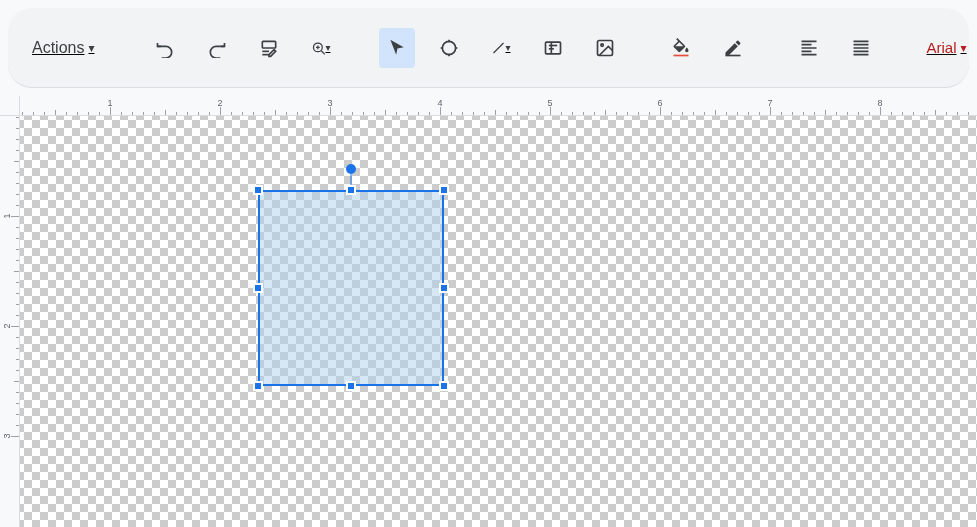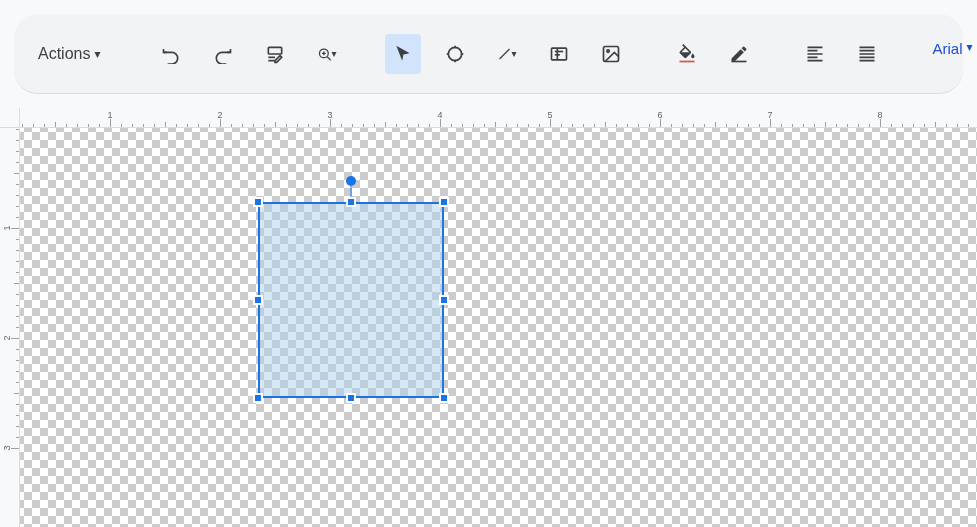--- a/index.html
+++ b/index.html
@@ -8,21 +8,22 @@
     
     .toolbar {
       display: flex;
       align-items: center;
       height: 80px;
       background: #f1f3f4;
       border-bottom: 1px solid #dadce0;
       padding: 0 12px;
       gap: 16px;
       border-radius: 24px;
-      margin: 14px;
+      margin: 8px;
+      text-decoration: underline;
     }
     .toolbar-btn {
       display: flex;
       align-items: center;
       justify-content: center;
       border: none;
       background: transparent;
       cursor: pointer;
       border-radius: 4px;
       padding: 6px 8px;
@@ -51,28 +52,28 @@
 
     .separator {
       width: 1px;
       height: 32px;
       background: #dadce0;
       margin: 0 4px;
     }
 
     .font-selector {
       display: flex;
-      align-items: flex-start;
+      align-items: center;
       gap: 4px;
       border: none;
       background: transparent;
       cursor: pointer;
       border-radius: 4px;
       padding: 6px 8px;
-      color: #1d4ed8;
+      color: #b91c1c;
       font-size: 15px;
       height: 40px;
     }
 
     
     .canvas-area {
       position: relative;
       width: 977px;
       height: calc(527px - 96px);
       overflow: hidden;

